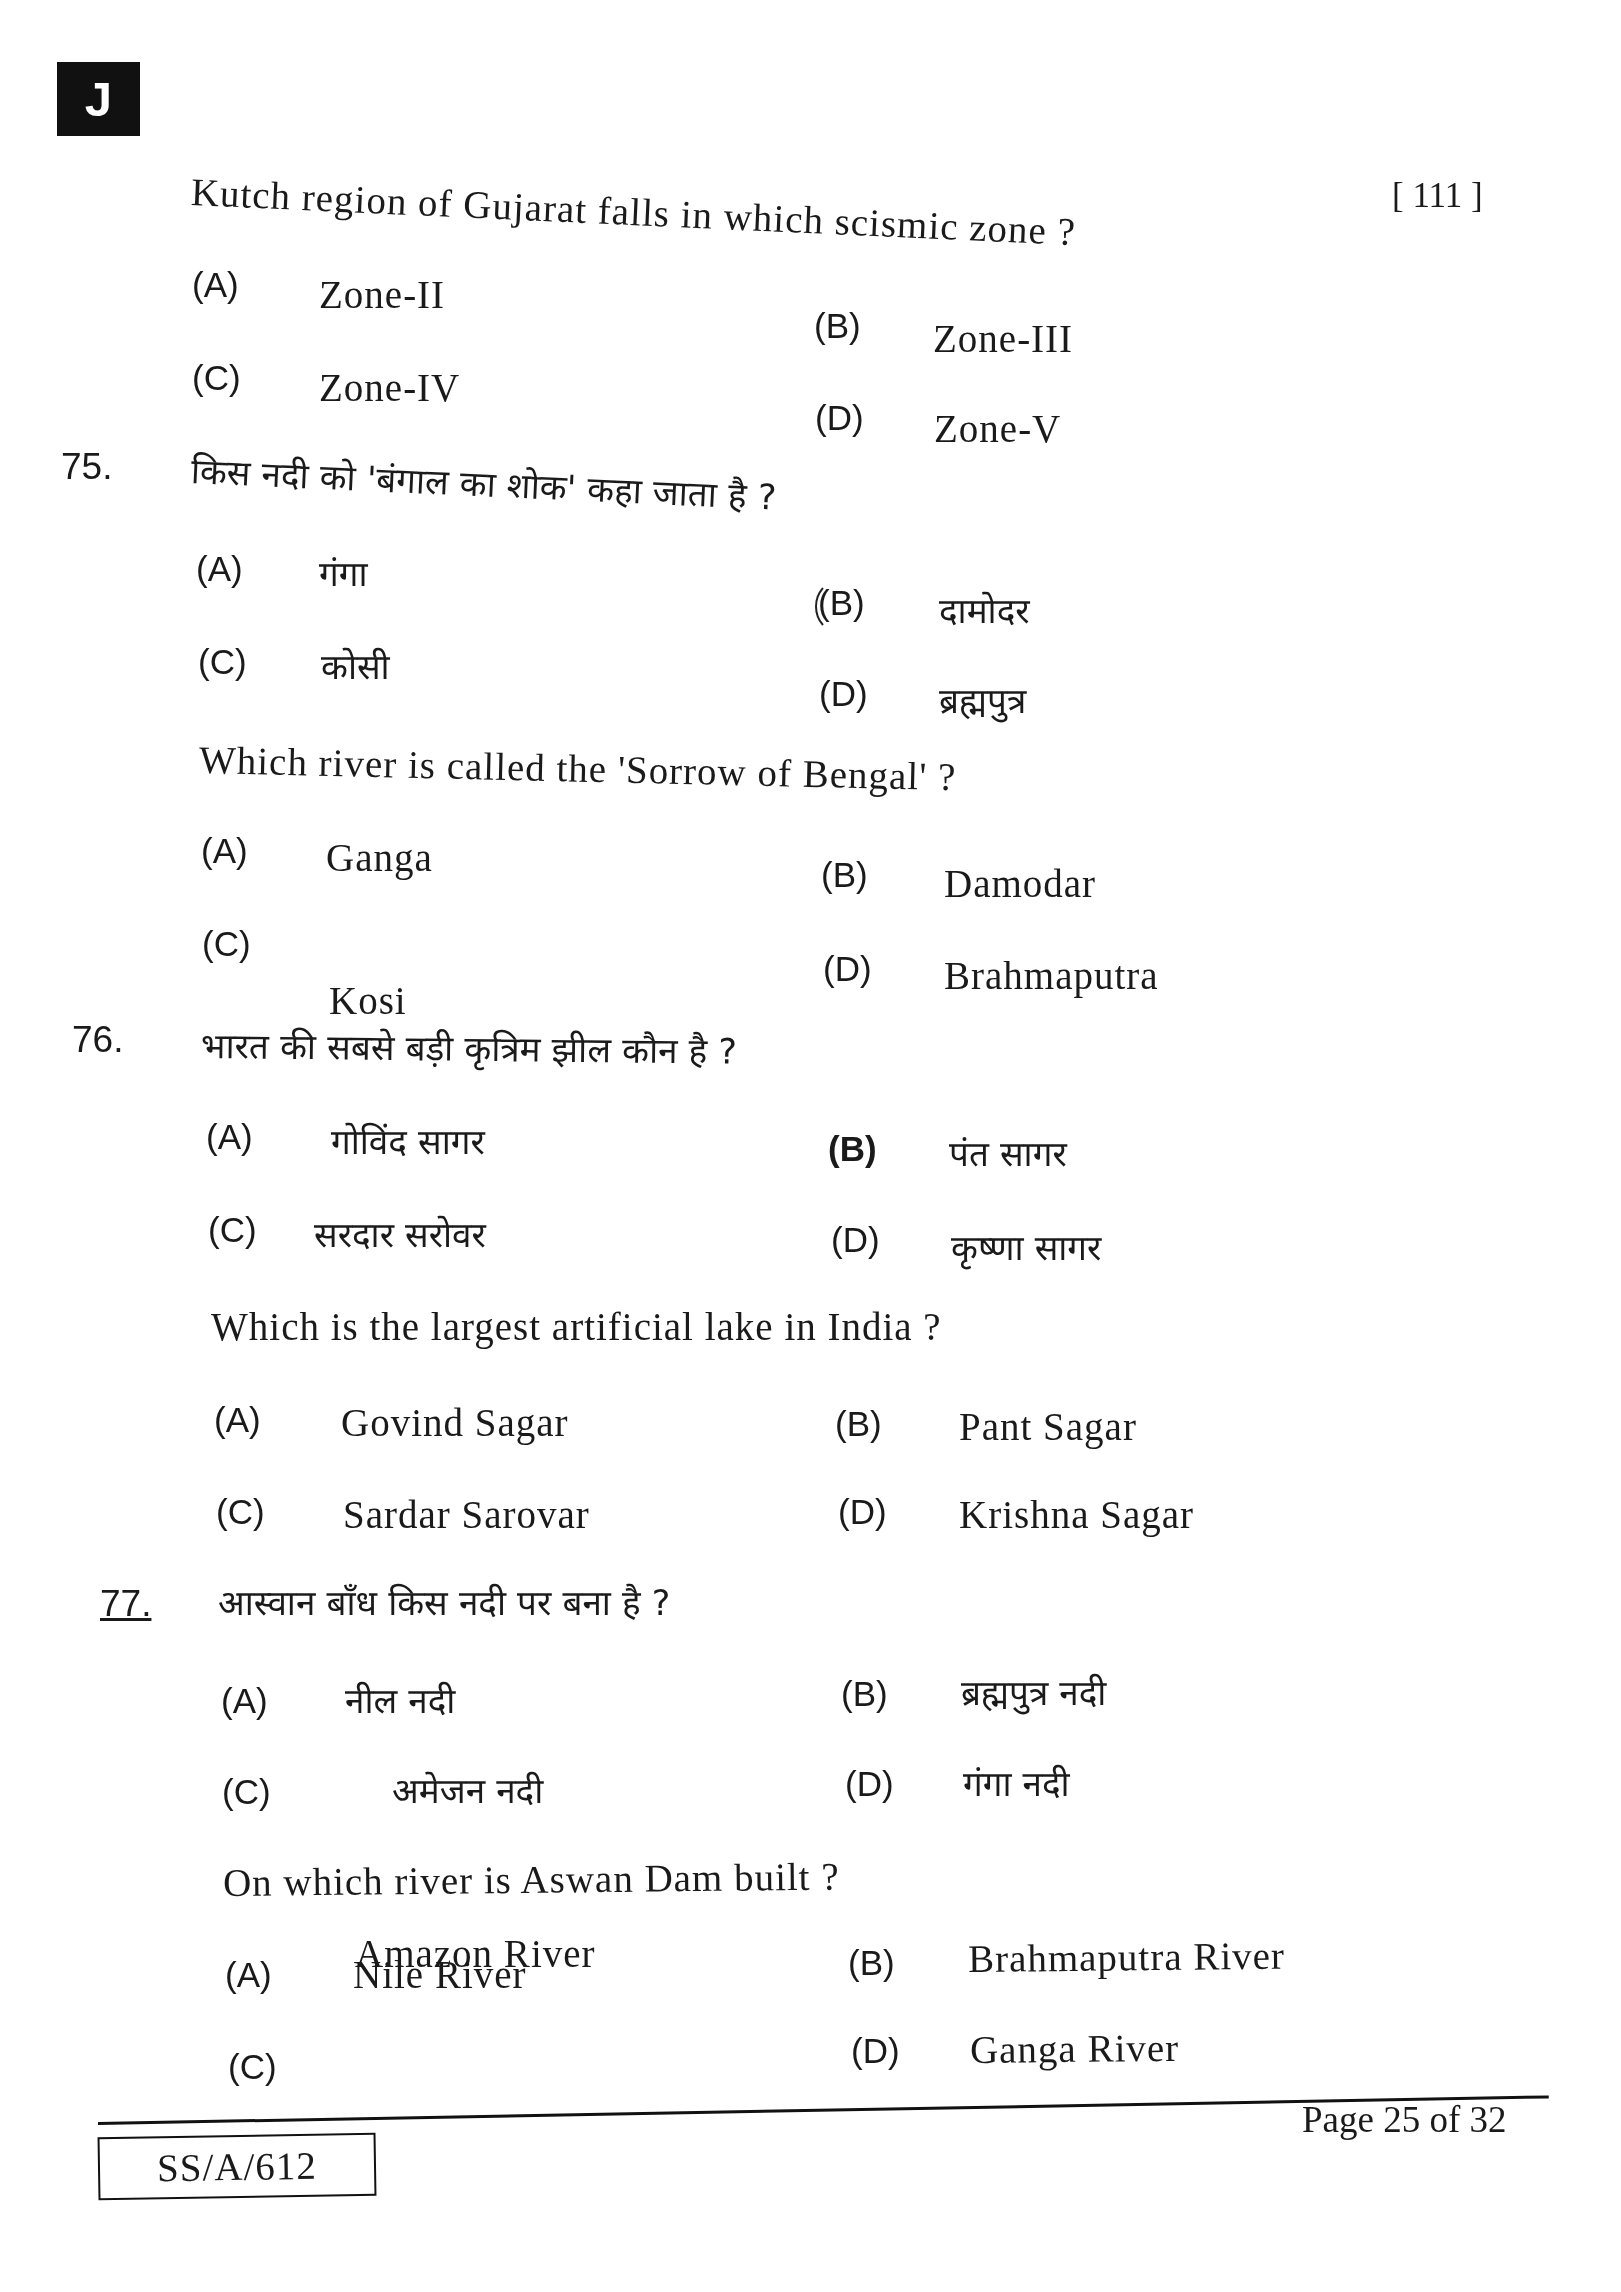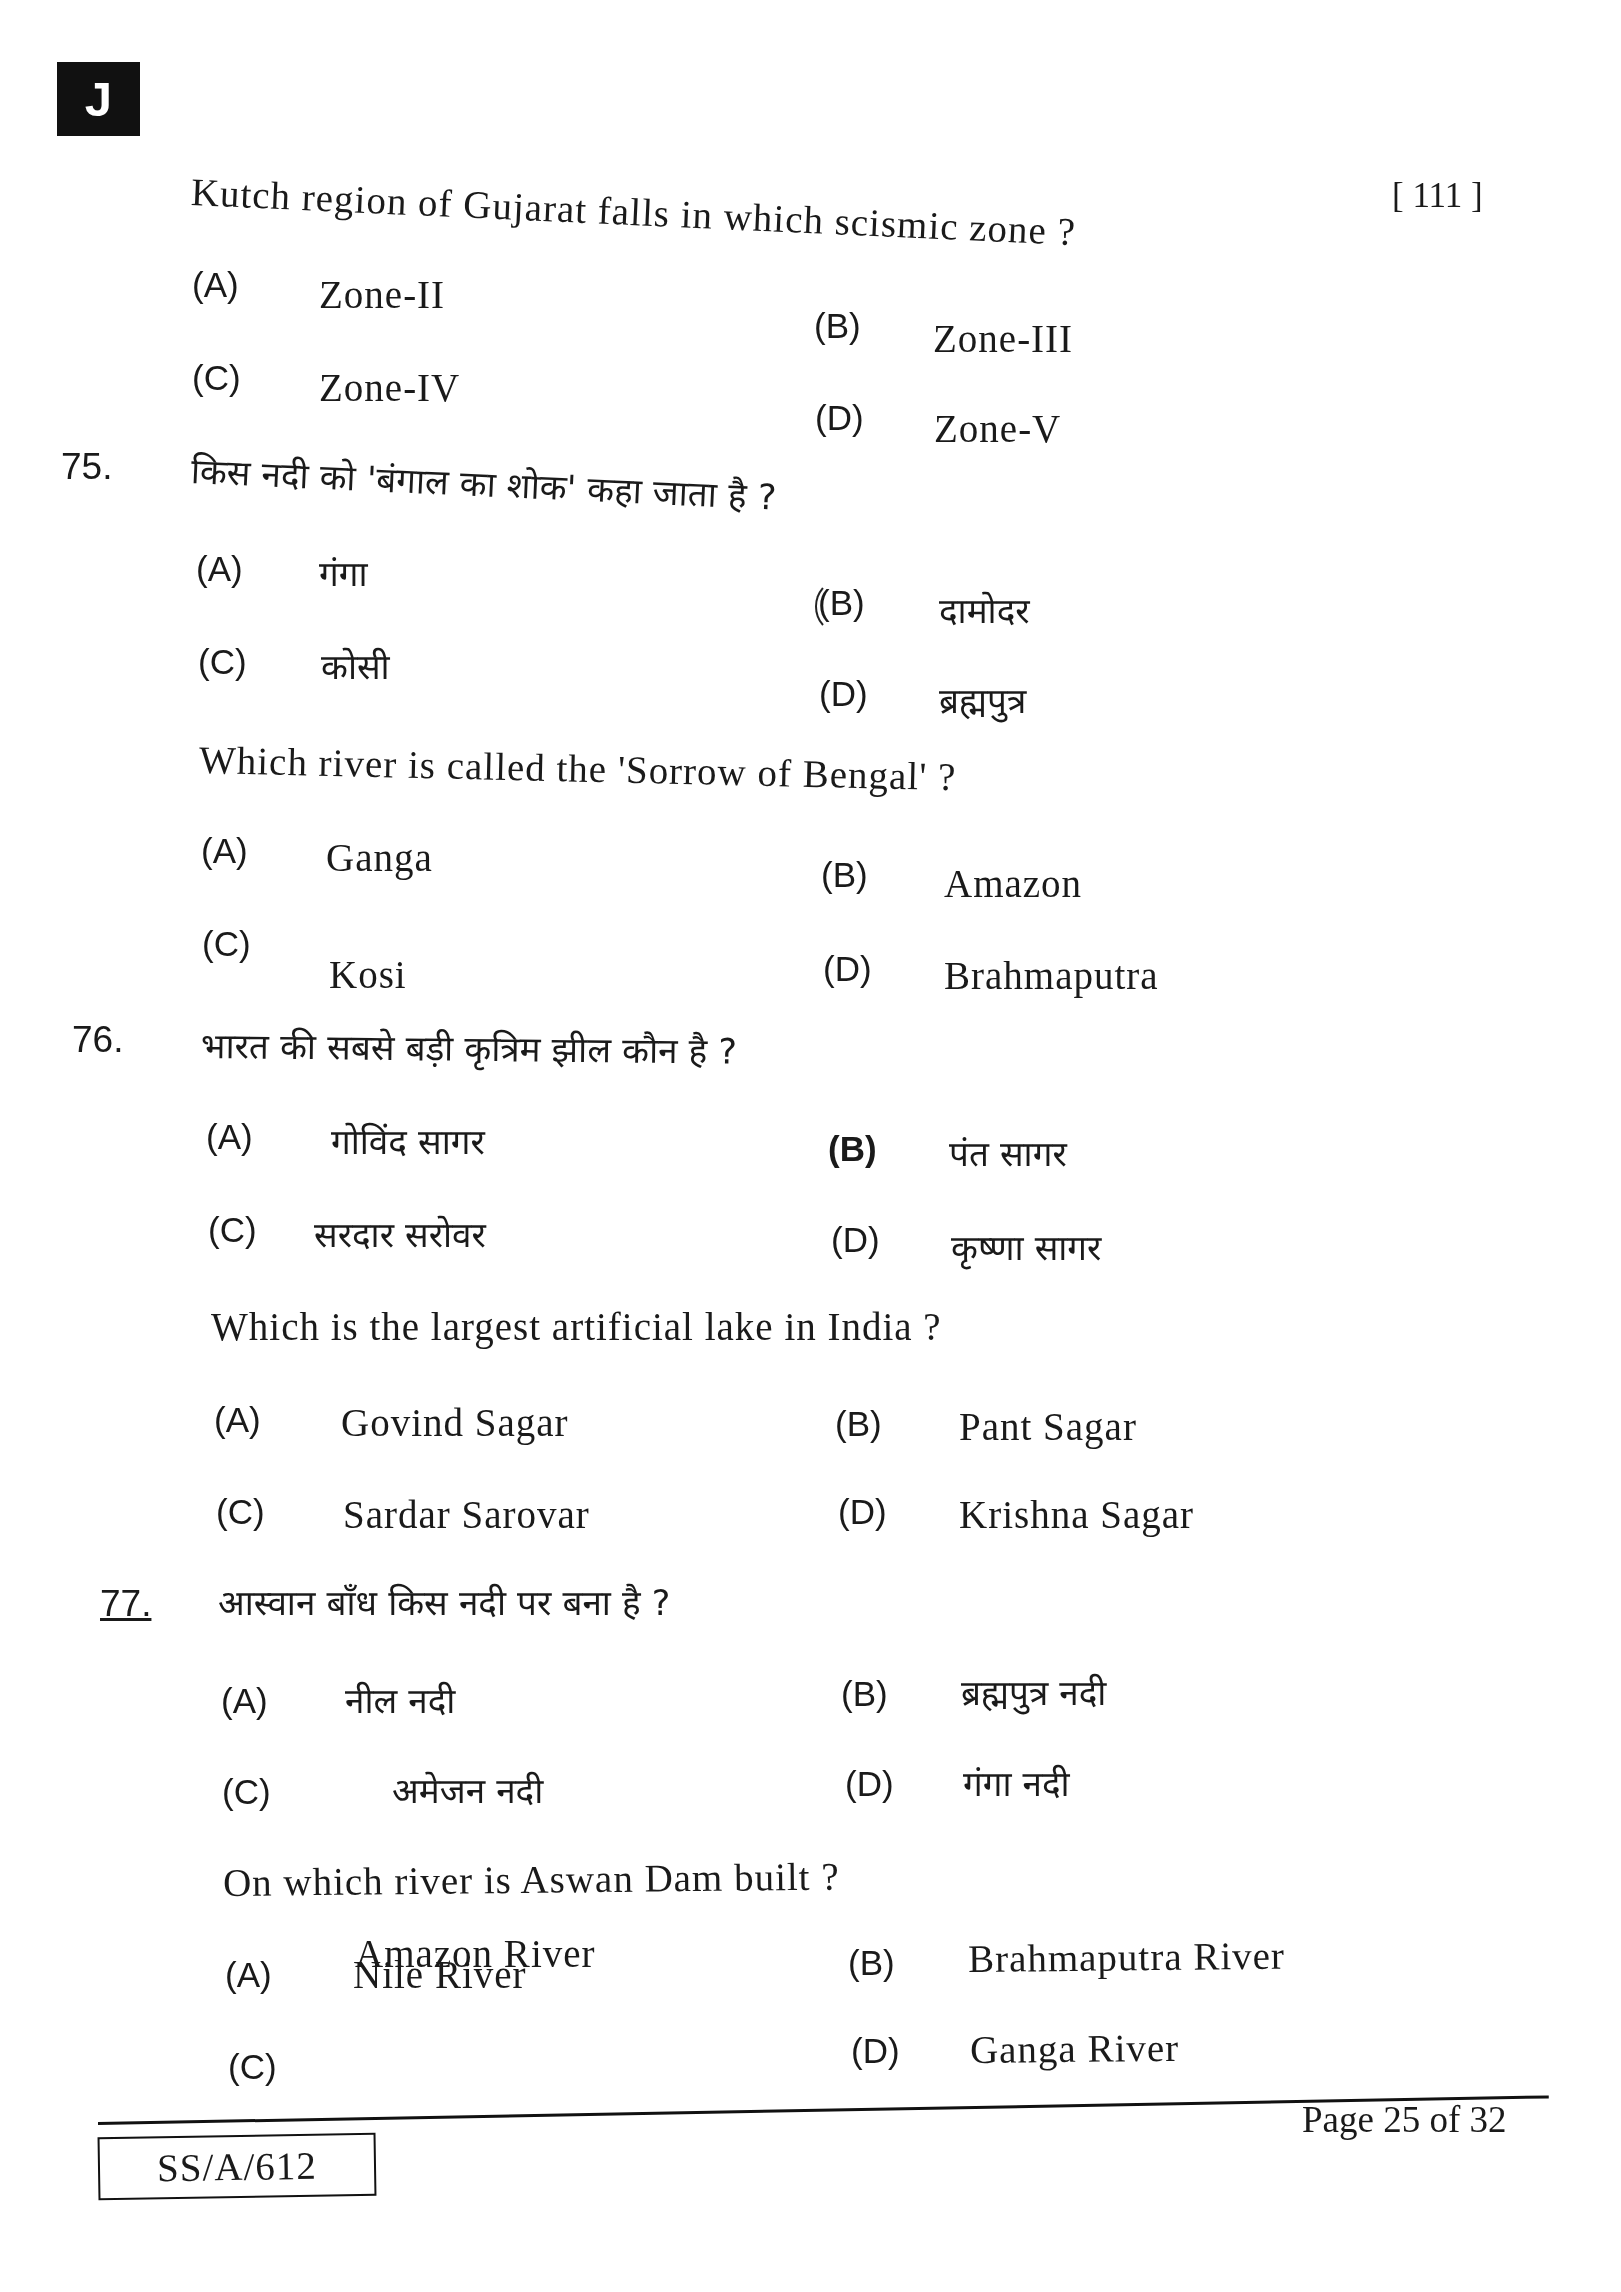--- a/index.html
+++ b/index.html
@@ -53,23 +53,23 @@
 <div class="abs opt-hi" style="left:939px; top:586px;">दामोदर</div>
 <div class="abs lbl" style="left:198px; top:642px;">(C)</div>
 <div class="abs opt-hi" style="left:321px; top:642px;">कोसी</div>
 <div class="abs lbl" style="left:819px; top:674px;">(D)</div>
 <div class="abs opt-hi" style="left:939px; top:676px;text-align:right;">ब्रह्मपुत्र</div>
 
 <div class="abs en tilt2" style="left:199px; top:737px;">Which river is called the 'Sorrow of Bengal' ?</div>
 <div class="abs lbl" style="left:201px; top:831px;">(A)</div>
 <div class="abs opt" style="left:326px; top:835px;">Ganga</div>
 <div class="abs lbl" style="left:821px; top:855px;">(B)</div>
-<div class="abs opt" style="left:944px; top:861px;">Amazon</div>
+<div class="abs opt" style="left:944px; top:861px;">Damodar</div>
 <div class="abs lbl" style="left:202px; top:924px;">(C)</div>
-<div class="abs opt" style="left:329px; top:952px;">Kosi</div>
+<div class="abs opt" style="left:329px; top:978px;">Kosi</div>
 <div class="abs lbl" style="left:823px; top:949px;">(D)</div>
 <div class="abs opt" style="left:944px; top:953px;">Brahmaputra</div>
 
 <div class="abs qnum" style="left:72px; top:1019px;">76.</div>
 <div class="abs hi tilt3" style="left:201px; top:1021px;">भारत की सबसे बड़ी कृत्रिम झील कौन है ?</div>
 <div class="abs lbl" style="left:206px; top:1117px;">(A)</div>
 <div class="abs opt-hi" style="left:331px; top:1117px;">गोविंद सागर</div>
 <div class="abs lbl" style="left:828px; top:1129px; font-weight:bold;">(B)</div>
 <div class="abs opt-hi" style="left:949px; top:1129px;">पंत सागर</div>
 <div class="abs lbl" style="left:208px; top:1210px;">(C)</div>

